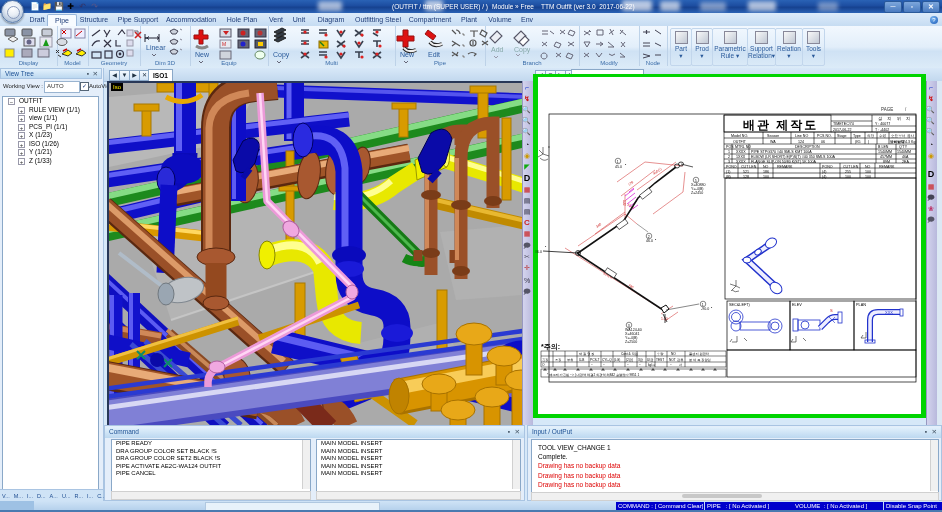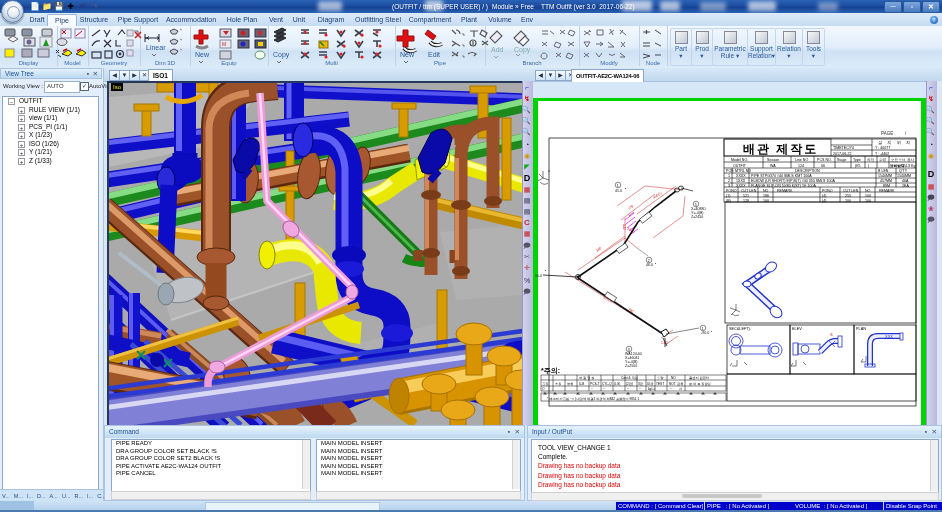--- a/index.html
+++ b/index.html
@@ -606,21 +606,21 @@
   <div class="tsico" style="left:522px;top:287px;color:#556;">🗩</div>
 </div>
 
 <div class="vtabbar" style="left:533px;width:409px;">
   <div class="navbtn" style="left:2px;">◀</div>
   <div class="navbtn" style="left:12px;">▼</div>
   <div class="navbtn" style="left:22px;">▶</div>
   <div class="navbtn" style="left:32px;">✕</div>
   <div class="vtab" style="left:38px;font-size:5.8px;font-weight:bold;letter-spacing:-0.2px;">OUTFIT-AE2C-WA124-06</div>
 </div>
-<div class="abs" id="viewdraw" style="left:533px;top:98px;width:393px;height:344px;background:#fde047;overflow:hidden;">
+<div class="abs" id="viewdraw" style="left:533px;top:74px;width:393px;height:344px;background:#fde047;overflow:hidden;">
   <svg id="sheet" width="393" height="344" viewBox="0 0 393 344">
   <rect x="0" y="0" width="393" height="344" fill="#00d400"></rect>
   <rect x="5" y="3" width="383" height="337" fill="#ffffff"></rect>
   <g stroke="#000" fill="none" stroke-width="0.7">
     <rect x="16" y="40" width="367" height="268"></rect>
   </g>
   <text x="348" y="37" font-size="4.5" fill="#333" font-family="Liberation Sans">PAGE</text>
   <text x="372" y="37" font-size="4.5" fill="#333" font-family="Liberation Sans">/</text>
 
   <g stroke="#000" fill="none" stroke-width="0.6">

